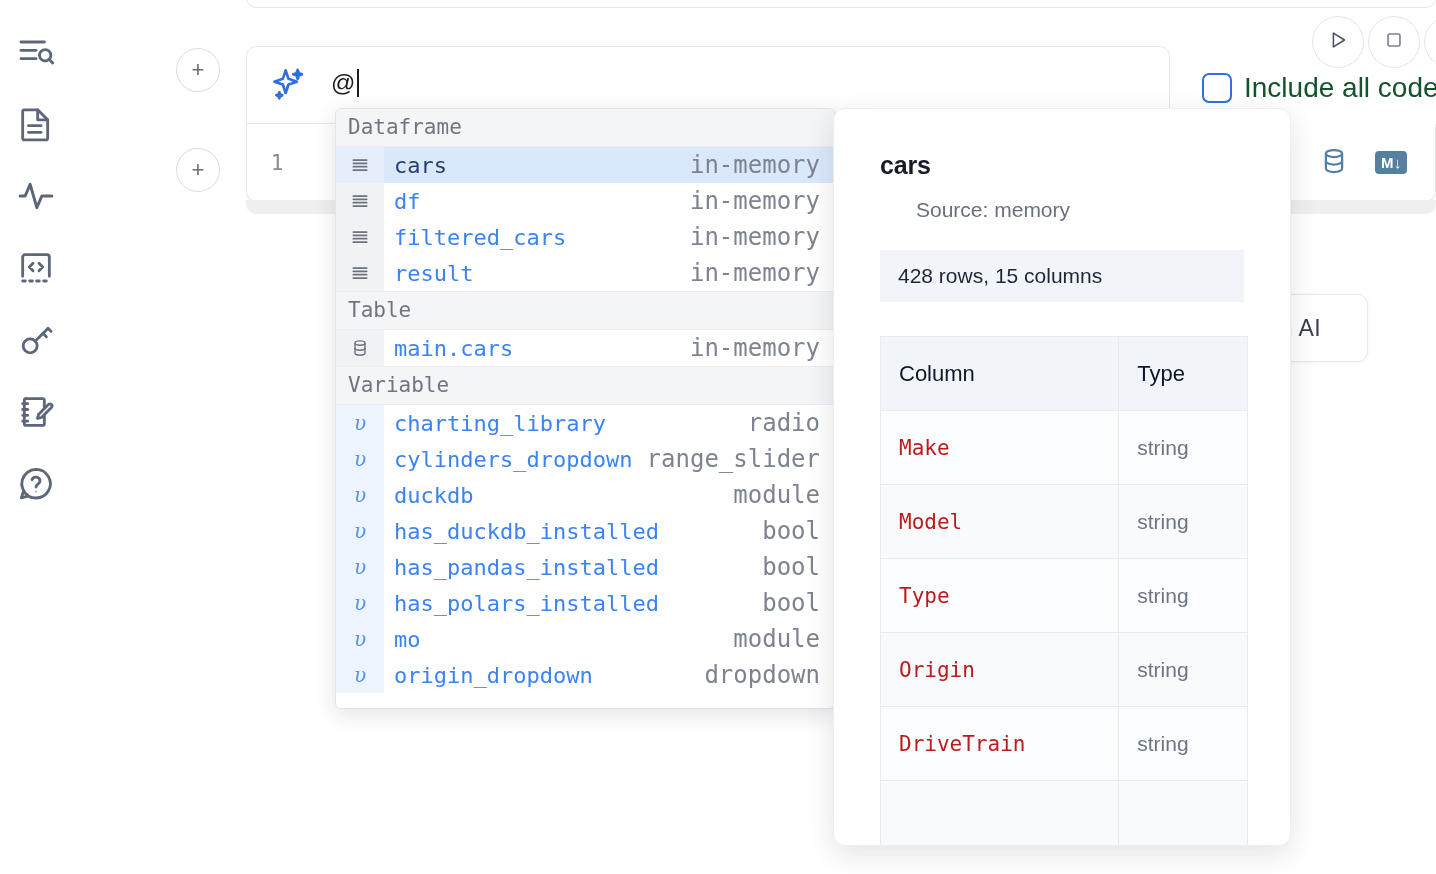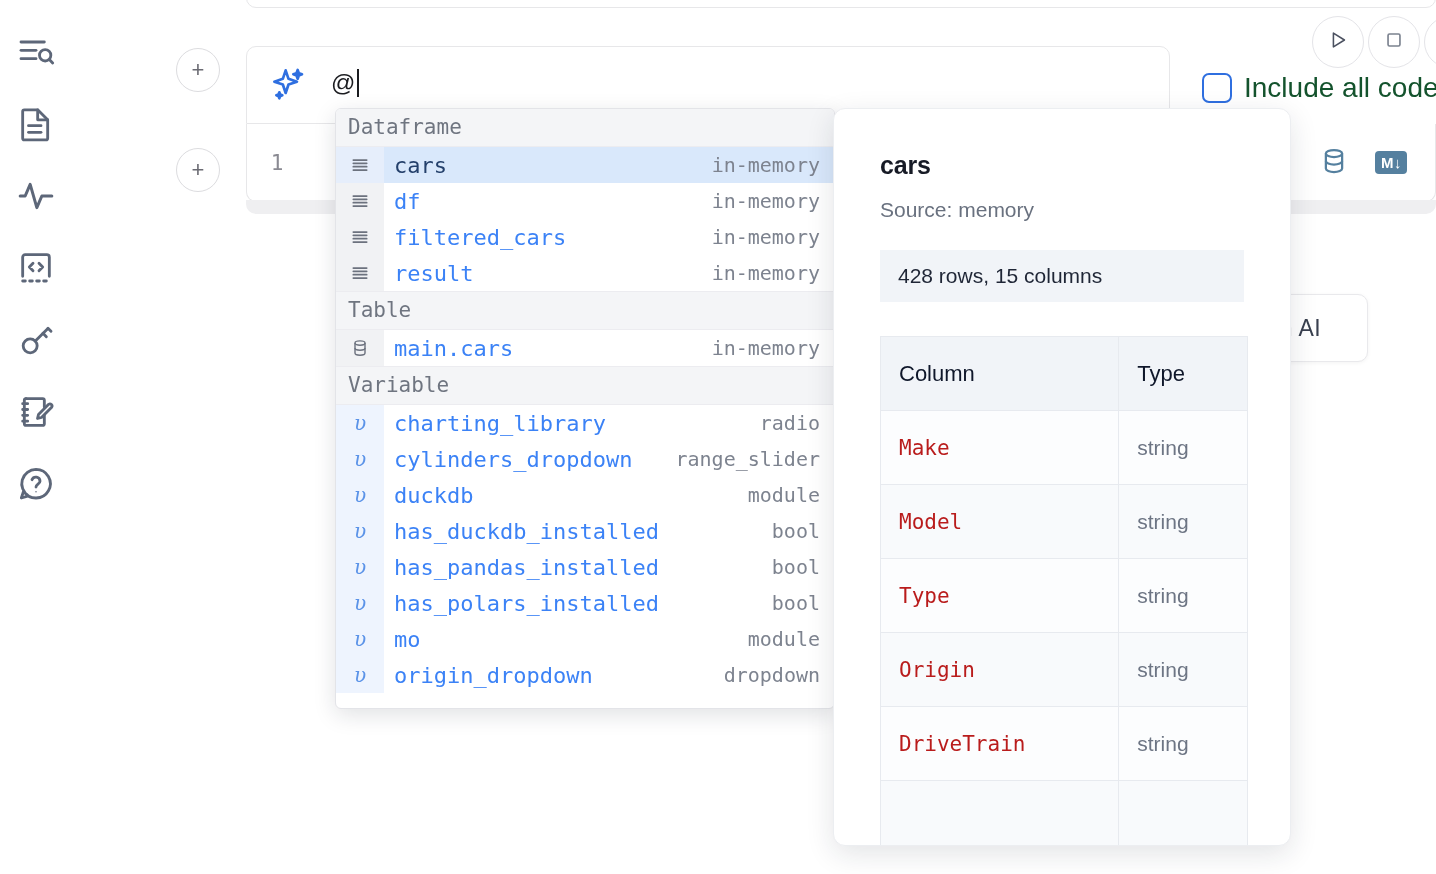--- a/index.html
+++ b/index.html
@@ -146,36 +146,36 @@
   .ac-item.var .icon-cell { background: #eef4fe; }
   .ac-item .body {
     flex: 1; display: flex; align-items: center; justify-content: space-between;
     height: 36px; padding: 0 14px 0 10px; background: #fff; overflow: hidden;
   }
   .ac-item.selected .body { background: #d9e8fb; }
   .ac-item.selected .icon-cell { background: #e6eefb; }
   .ac-name { font-size: 22px; color: #3b82f6; white-space: nowrap; }
   .ac-item.selected .ac-name { color: #24406b; }
   .ac-type {
-    font-size: 20px; color: #7d838f; white-space: nowrap; padding-left: 14px;
+    font-size: 24px; color: #7d838f; white-space: nowrap; padding-left: 14px;
   }
   .var-glyph { color: #5b93e8; font-style: italic; font-size: 20px;
                font-family: "DejaVu Serif", serif; }
 
   
   .preview {
     position: absolute; left: 833px; top: 108px; width: 458px; height: 738px;
     background: #fff; border: 1px solid #eceef1; border-radius: 12px;
     box-shadow: 0 8px 28px rgba(25,30,50,0.12);
     overflow: hidden; padding: 42px 46px 0 46px;
   }
   .pv-title {
     font-size: 25px; font-weight: bold; color: #171b26; letter-spacing: -0.2px;
   }
-  .pv-source { font-size: 21px; color: #69717f; margin-top: 18px; }
+  .pv-source { font-size: 21px; color: #69717f; margin-top: 18px; margin-left: 36px; }
   .pv-stat {
     margin-top: 28px; background: #f1f4f8; border-radius: 0;
     padding: 14px 18px; font-size: 21px; color: #1f2636;
   }
   .pv-table {
     margin-top: 34px; width: 368px;
     border: 1px solid #e7eaef; border-collapse: collapse;
   }
   .pv-table th, .pv-table td {
     border: 1px solid #e7eaef; text-align: left;

